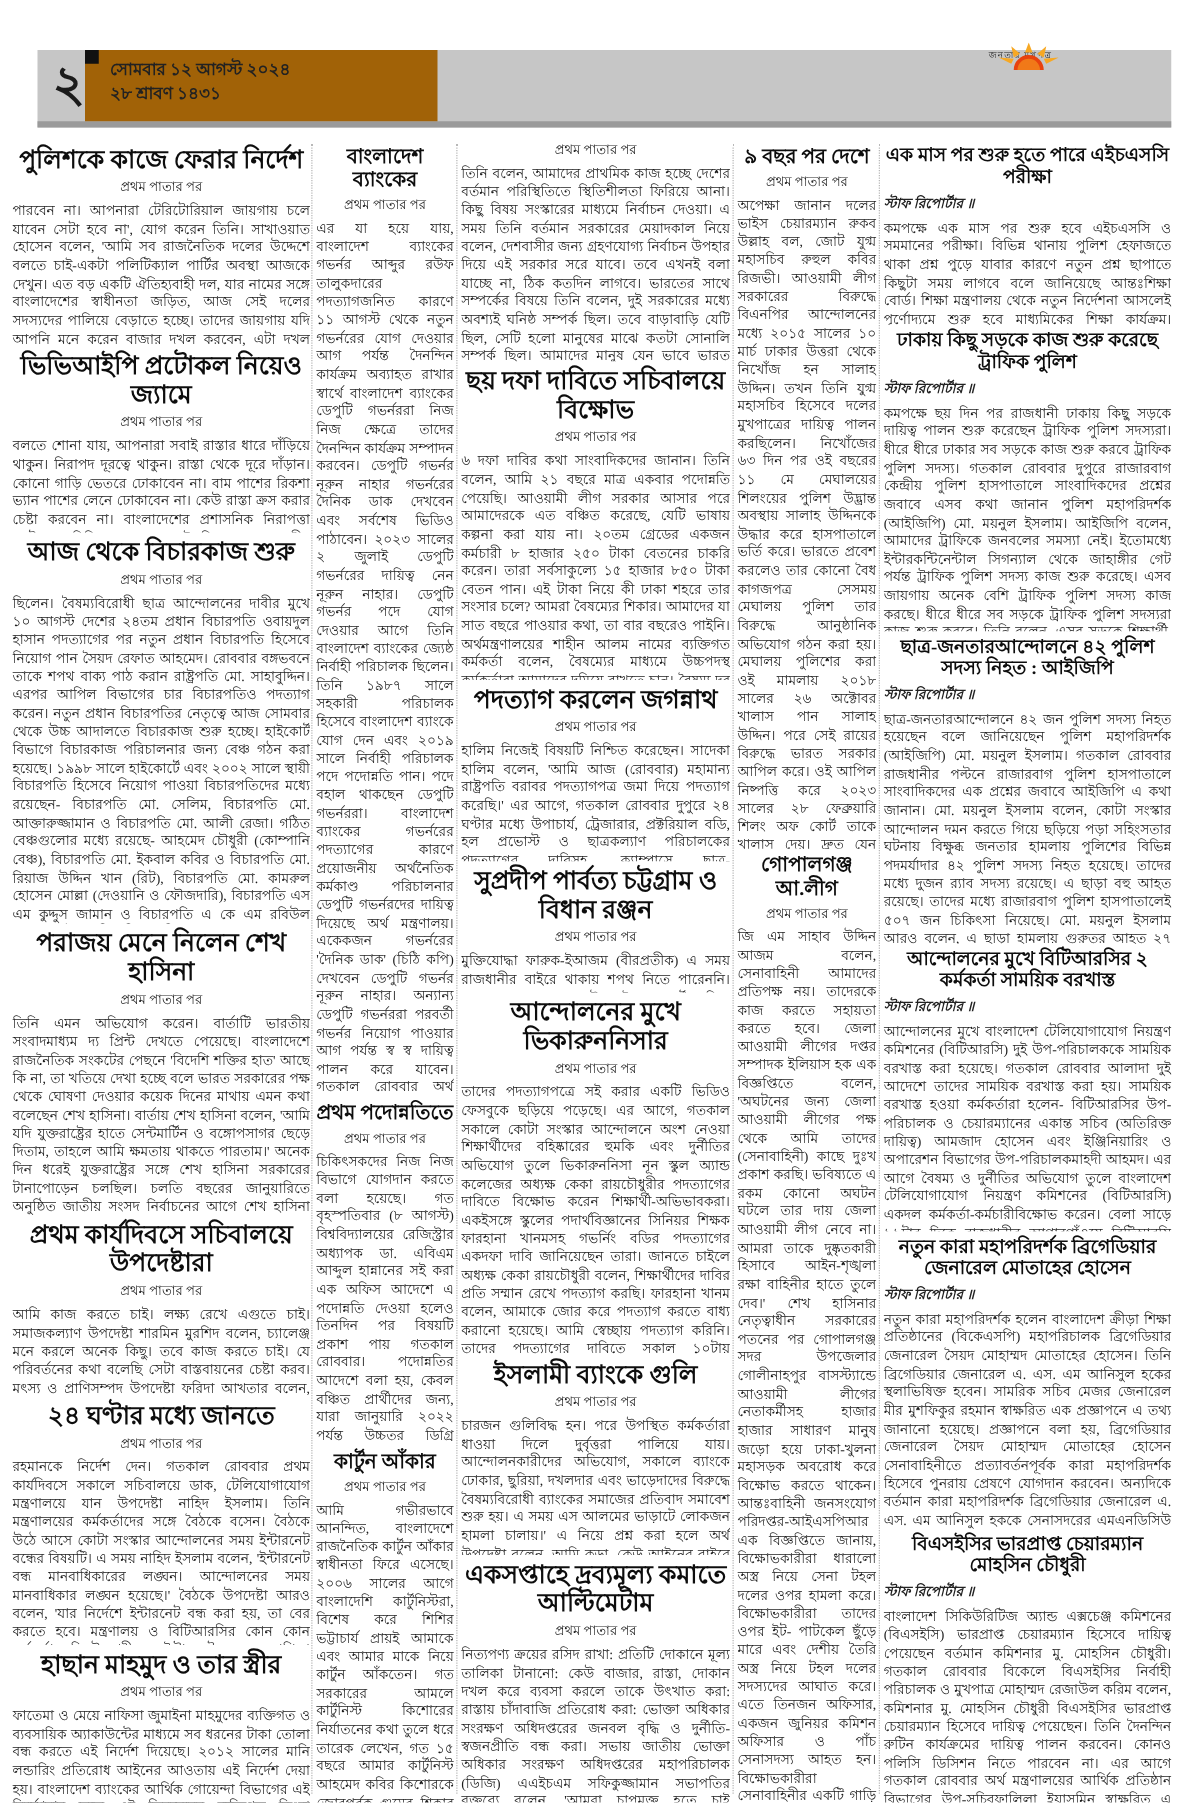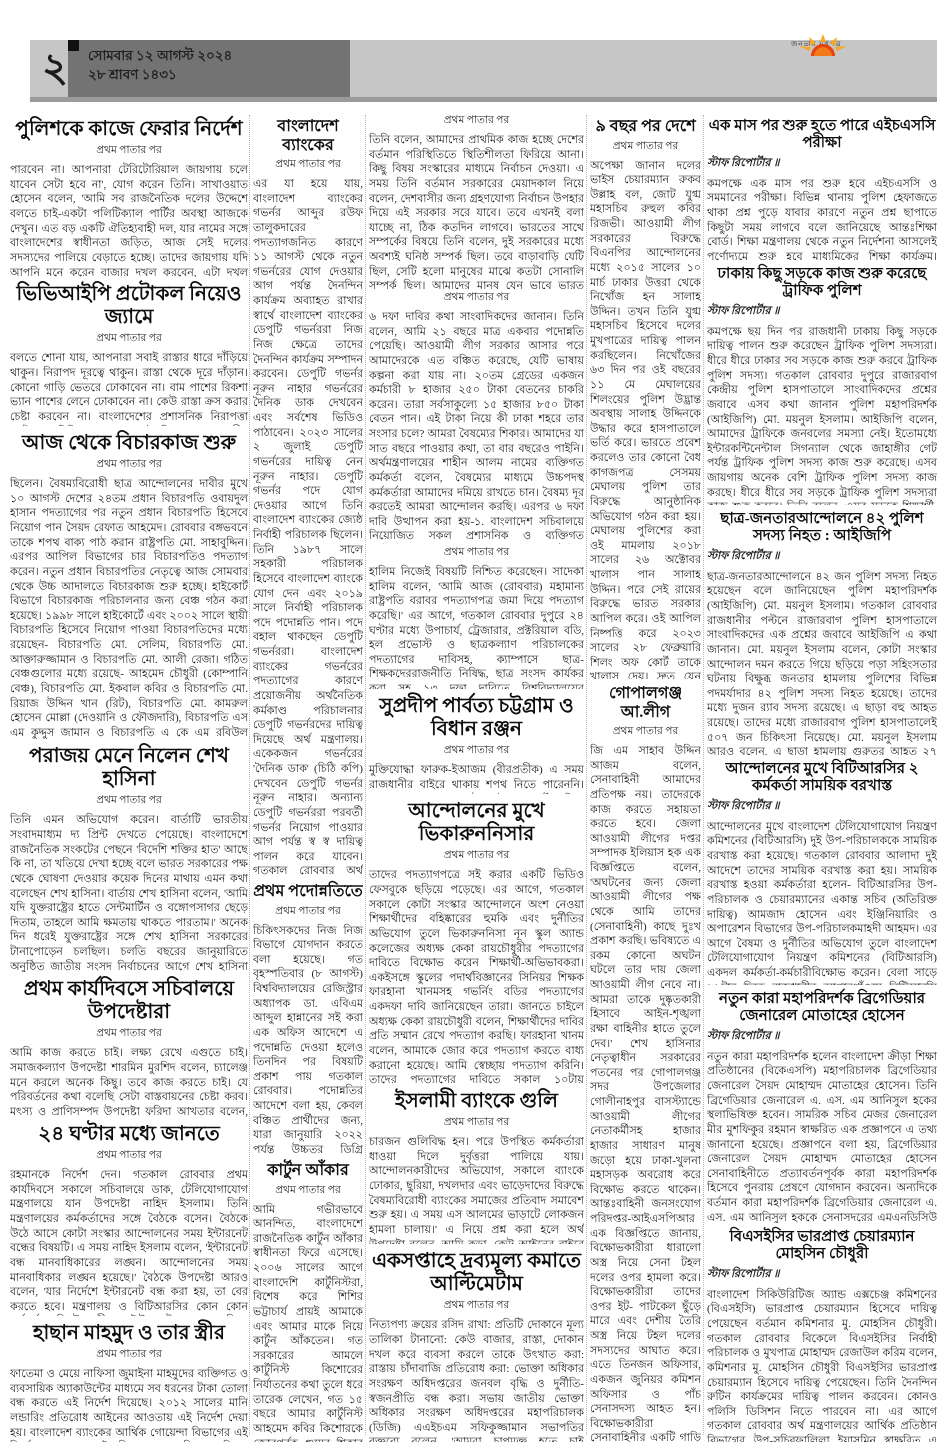--- a/index.html
+++ b/index.html
@@ -6,21 +6,21 @@
   body{
     width:945px;height:1452px;position:relative;overflow:hidden;
     background:#ffffff;color:#141414;
     font-family:"Liberation Serif","DejaVu Serif",serif;
   }
   
   .band{position:absolute;left:30px;top:40px;width:907px;height:57px;
         background:#c6c6c6;border-bottom:5px solid #9a9a9a;}
   .pagenum{position:absolute;left:6px;top:2px;width:38px;
            font-size:40px;font-weight:bold;color:#1b1b1b;line-height:52px;text-align:center;}
-  .datebox{position:absolute;left:38px;top:0;width:282px;height:57px;background:#737373;}
+  .datebox{position:absolute;left:38px;top:0;width:282px;height:57px;background:#a16207;}
   .corner-mark{position:absolute;left:0;top:0;width:11px;height:11px;background:#111;}
   .dateline{margin:6px 0 0 20px;font-size:13.5px;line-height:19px;font-weight:bold;color:#222;}
   .dateline.second{margin-top:0;}
   .logo-wrap{position:absolute;right:2px;top:-2px;width:196px;height:59px;}
   .logo-tagline{position:absolute;left:52px;top:0;font-size:7px;color:#222;letter-spacing:1px;}
   .logo-box{position:absolute;left:0;top:9px;width:196px;height:46px;background:#0a0a0a;
             display:flex;align-items:center;justify-content:center;}
   .logo-title{color:#fff;font-weight:bold;font-size:29px;letter-spacing:1px;}
   .sun{position:absolute;left:58px;top:-4px;width:52px;height:22px;}
   
@@ -126,24 +126,26 @@
       <div class="byline">প্রথম পাতার পর</div>
       <div class="bodytxt">আমি গভীরভাবে আনন্দিত, বাংলাদেশে রাজনৈতিক কার্টুন আঁকার স্বাধীনতা ফিরে এসেছে। ২০০৬ সালের আগে বাংলাদেশি কার্টুনিস্টরা, বিশেষ করে শিশির ভট্টাচার্য প্রায়ই আমাকে এবং আমার মাকে নিয়ে কার্টুন আঁকতেন। গত সরকারের আমলে কার্টুনিস্ট কিশোরের নির্যাতনের কথা তুলে ধরে তারেক লেখেন, গত ১৫ বছরে আমার কার্টুনিস্ট আহমেদ কবির কিশোরকে জোরপূর্বক গুমের শিকার হতে দেখেছি, তার কাজের জন্য তাকে অকথ্য নির্যাতন এবং কারাবরণ সহ্য করতে হয়েছে। তারেক বলেন, আরও অনেকে একই ধরনের নিপীড়নের মুখোমুখি হন। শিশির ভট্টাচার্য অবশেষে কার্টুন তৈরি করা বন্ধ করে দেন। আমি কার্টুনিস্ট মেহেদীর ভক্ত, শিশির ভট্টাচার্যের কাজের বেশ উপভোগ করতাম। আমি আত্মবিশ্বাসে আশা করি, তিনি শিশির আবারও নিয়মিত রাজনৈতিক কার্টুন আঁকা শুরু করবেন। তারেক রহমান বর্তমানে যুক্তরাজ্যে বাস করছেন। গত বুধবার বিকেলে রাজধানীর নয়াপল্টনে বিএনপির এক জনসভায় সমাবেশে তিনি ভার্চুয়ালি অংশ নিয়ে প্রধান অতিথির ভাষণ দেন।</div>
     </div>
   </div>
 <div class="col col3 wide">
     <div class="article" style="height: 177px;">
       <div class="byline">প্রথম পাতার পর</div>
       <div class="bodytxt">তিনি বলেন, আমাদের প্রাথমিক কাজ হচ্ছে দেশের বর্তমান পরিস্থিতিতে স্থিতিশীলতা ফিরিয়ে আনা। কিছু বিষয় সংস্কারের মাধ্যমে নির্বাচন দেওয়া। এ সময় তিনি বর্তমান সরকারের মেয়াদকাল নিয়ে বলেন, দেশবাসীর জন্য গ্রহণযোগ্য নির্বাচন উপহার দিয়ে এই সরকার সরে যাবে। তবে এখনই বলা যাচ্ছে না, ঠিক কতদিন লাগবে। ভারতের সাথে সম্পর্কের বিষয়ে তিনি বলেন, দুই সরকারের মধ্যে অবশ্যই ঘনিষ্ঠ সম্পর্ক ছিল। তবে বাড়াবাড়ি যেটি ছিল, সেটি হলো মানুষের মাঝে কতটা সোনালি সম্পর্ক ছিল। আমাদের মানুষ যেন ভাবে ভারত আমাদের ঘনিষ্ঠ বন্ধু। আমরা চাইবো, ভারত আমাদের সহযোগিতা করবে। এই সময় তিনি আন্দোলনে নিহতদের স্মরণ করে বলেন, এত মৃত্যু যাদের কারণে ঘটেছে, অবশ্যই তাদের বিচারের আওতায় আনা হবে। সেক্ষেত্রে জাতিসংঘকে সম্পৃক্ত করা হতে পারে বলেও জানিয়েছেন তিনি। দেশের বর্তমান পরিস্থিতি নিয়ে আজ সোমবার কূটনীতিকদের ব্রিফ করবেন পররাষ্ট্র উপদেষ্টা মো. তৌহিদ হোসেন।</div>
     </div>
     <div class="article" style="height: 255px;">
+      <div class="hl">ছয় দফা দাবিতে সচিবালয়ে বিক্ষোভ</div>
       <div class="byline">প্রথম পাতার পর</div>
       <div class="bodytxt">৬ দফা দাবির কথা সাংবাদিকদের জানান। তিনি বলেন, আমি ২১ বছরে মাত্র একবার পদোন্নতি পেয়েছি। আওয়ামী লীগ সরকার আসার পরে আমাদেরকে এত বঞ্চিত করেছে, যেটি ভাষায় কল্পনা করা যায় না। ২০তম গ্রেডের একজন কর্মচারী ৮ হাজার ২৫০ টাকা বেতনের চাকরি করেন। তারা সর্বসাকুল্যে ১৫ হাজার ৮৫০ টাকা বেতন পান। এই টাকা নিয়ে কী ঢাকা শহরে তার সংসার চলে? আমরা বৈষম্যের শিকার। আমাদের যা সাত বছরে পাওয়ার কথা, তা বার বছরেও পাইনি। অর্থমন্ত্রণালয়ের শাহীন আলম নামের ব্যক্তিগত কর্মকর্তা বলেন, বৈষম্যের মাধ্যমে উচ্চপদস্থ কর্মকর্তারা আমাদের দমিয়ে রাখতে চান। বৈষম্য দূর করতেই আমরা আন্দোলন করছি। এরপর ৬ দফা দাবি উত্থাপন করা হয়-১. বাংলাদেশ সচিবালয়ে নিয়োজিত সকল প্রশাসনিক ও ব্যক্তিগত কর্মকর্তাদের ১০ম গ্রেড থেকে ৯ম গ্রেডে উন্নিত করে 'উপ-সহকারীসচিব' পদনাম দিতে হবে। ২. বিদ্যমান আইনানুযায়ী ৭ বছরে ফিডার হওয়ার সাথে সাথে পদোন্নতি দিয়ে ভাতাভুক্ত করতে হবে। যা বিভিন্ন ক্যাডারে এরইমধ্যে করা হয়েছে। ৩. ১১-১৬গ্রেডের কর্মচারীদের পদনাম 'অতিরিক্ত উপ-সহকারী সচিব' করতে হবে। ৪. ১৭-২০গ্রেডের কর্মচারীদের পদনাম 'সাচিবিক সহায়ক' করতে হবে। ৫. সচিবালয় ভাতা চালু করতে হবে (যা বিভিন্ন দপ্তরে/বিভাগে বিদ্যমান আছে)। ৬. কর্মচারীদের স্বাধীন মতামত প্রকাশের জন্য সচিবালয় জারি করা ১৪৪ ধারা, সামাজিক যোগাযোগ মাধ্যমে মতামত প্রকাশ করার স্বাধীনতাকে বাকরুদ্ধ করার জন্য আইসিটি আইন/সাইবার ক্রাইম আইন প্রত্যাহার করতে হবে।</div>
     </div>
     <div class="article" style="height: 145px;">
+      <div class="hl">পদত্যাগ করলেন জগন্নাথ</div>
       <div class="byline">প্রথম পাতার পর</div>
       <div class="bodytxt">হালিম নিজেই বিষয়টি নিশ্চিত করেছেন। সাদেকা হালিম বলেন, 'আমি আজ (রোববার) মহামান্য রাষ্ট্রপতি বরাবর পদত্যাগপত্র জমা দিয়ে পদত্যাগ করেছি।' এর আগে, গতকাল রোববার দুপুরে ২৪ ঘণ্টার মধ্যে উপাচার্য, ট্রেজারার, প্রক্টরিয়াল বডি, হল প্রভোস্ট ও ছাত্রকল্যাণ পরিচালকের পদত্যাগের দাবিসহ, ক্যাম্পাসে ছাত্র-শিক্ষকদেররাজনীতি নিষিদ্ধ, ছাত্র সংসদ কার্যকর করা সহ ১৩ দফা দাবিতে বিশ্ববিদ্যালয়ের প্রশাসনিক ভবন অবরোধ করে বৈষম্য বিরোধী ছাত্র আন্দোলন, জগন্নাথ বিশ্ববিদ্যালয়ের (জবি) শিক্ষার্থীরা। পদত্যাগ করার জন্য সোমবার বিকাল ৩ টা পর্যন্ত সময় বেঁধে দেয়া হয়। সেই সময় শেষ হওয়ার আগেই পদত্যাগ করলেন উপাচার্য সাদেকা হালিম। এর আগে গত বছরের ৩০ নভেম্বর জগন্নাথ বিশ্ববিদ্যালয়ের প্রথম উপাচার্য এবং প্রথম নারী উপাচার্য হিসেবে নিয়োগ পেয়েছিলেন অধ্যাপক সাদেকা হালিম।</div>
     </div>
     <div class="article" style="height: 105px;">
       <div class="hl">সুপ্রদীপ পার্বত্য চট্টগ্রাম ও বিধান রঞ্জন</div>
       <div class="byline">প্রথম পাতার পর</div>
       <div class="bodytxt">মুক্তিযোদ্ধা ফারুক-ইআজম (বীরপ্রতীক) এ সময় রাজধানীর বাইরে থাকায় শপথ নিতে পারেননি। তবে সদ্য শপথ নেওয়া উপদেষ্টাদের পোর্টফোলিও পরে প্রকাশ করা হবে বলে জানিয়েছেন মন্ত্রিপরিষদ বিভাগের একজন কর্মকর্তা। শপথ অনুষ্ঠান পরিচালনা করেন মন্ত্রিপরিষদ সচিব মোঃ মাহবুব হোসেন। শপথ গ্রহণের পর দুই উপদেষ্টা গোপনীয়তার শপথে স্বাক্ষর করেন। দুই উপদেষ্টার দপ্তর বণ্টন করেছে মন্ত্রিপরিষদ বিভাগ। সুপ্রদীপ চাকমা পার্বত্য চট্টগ্রাম ও বিধান রঞ্জনকে প্রাথমিক ও গণশিক্ষা মন্ত্রণালয়ের দায়িত্ব দেয়া হয়েছে।</div>
     </div>
     <div class="article" style="height: 290px;">
       <div class="hl">আন্দোলনের মুখে ভিকারুননিসার</div>

